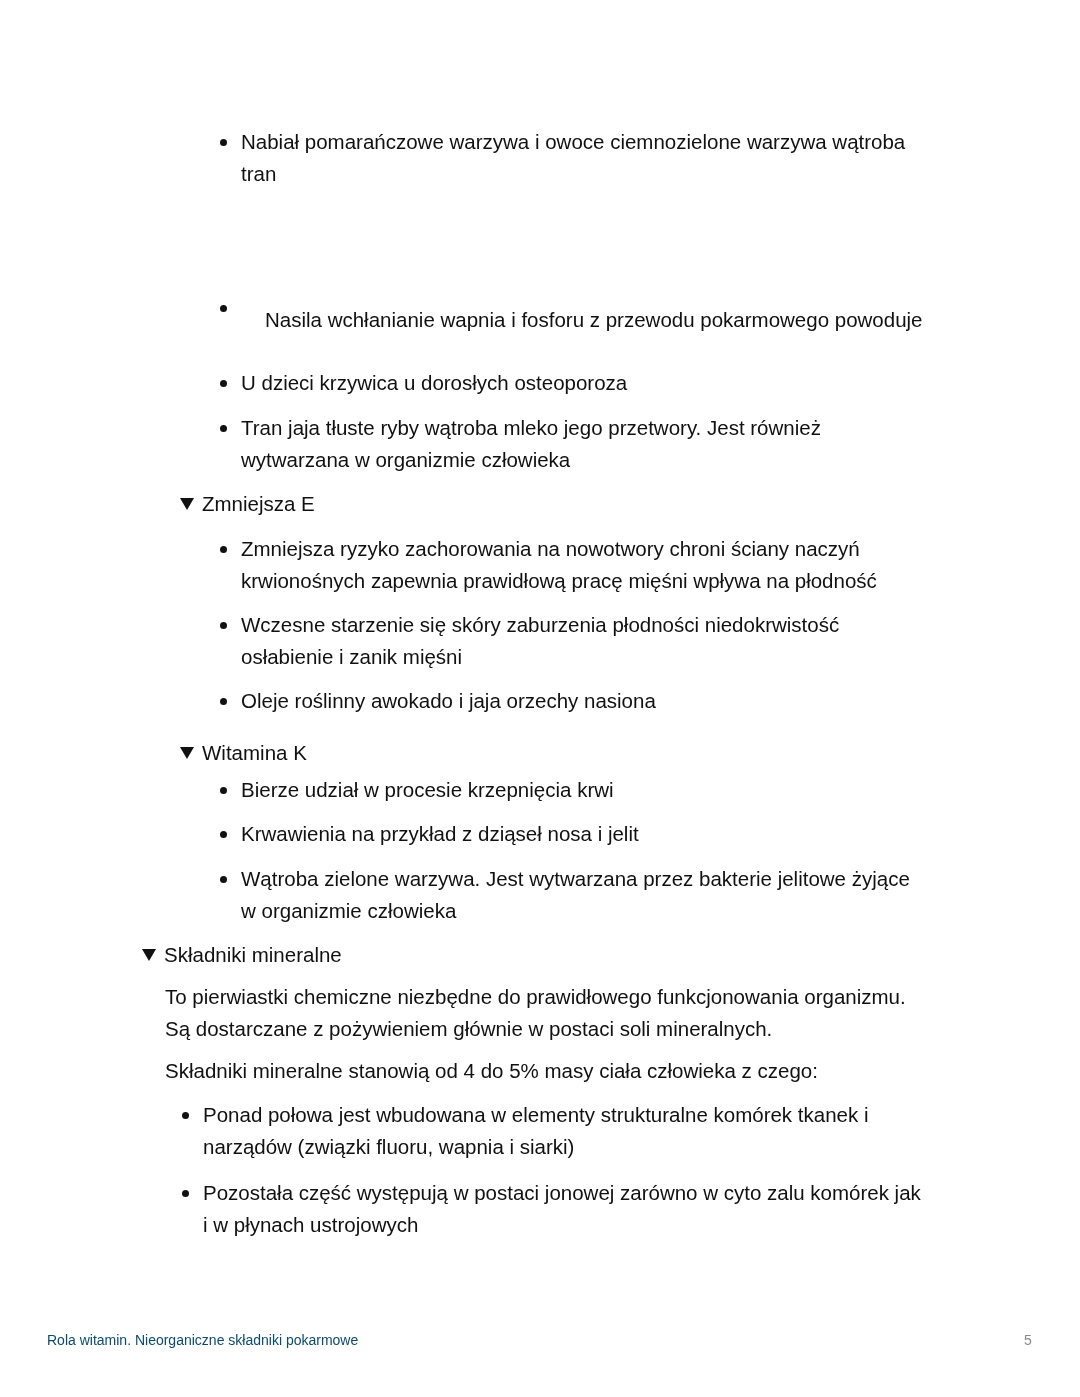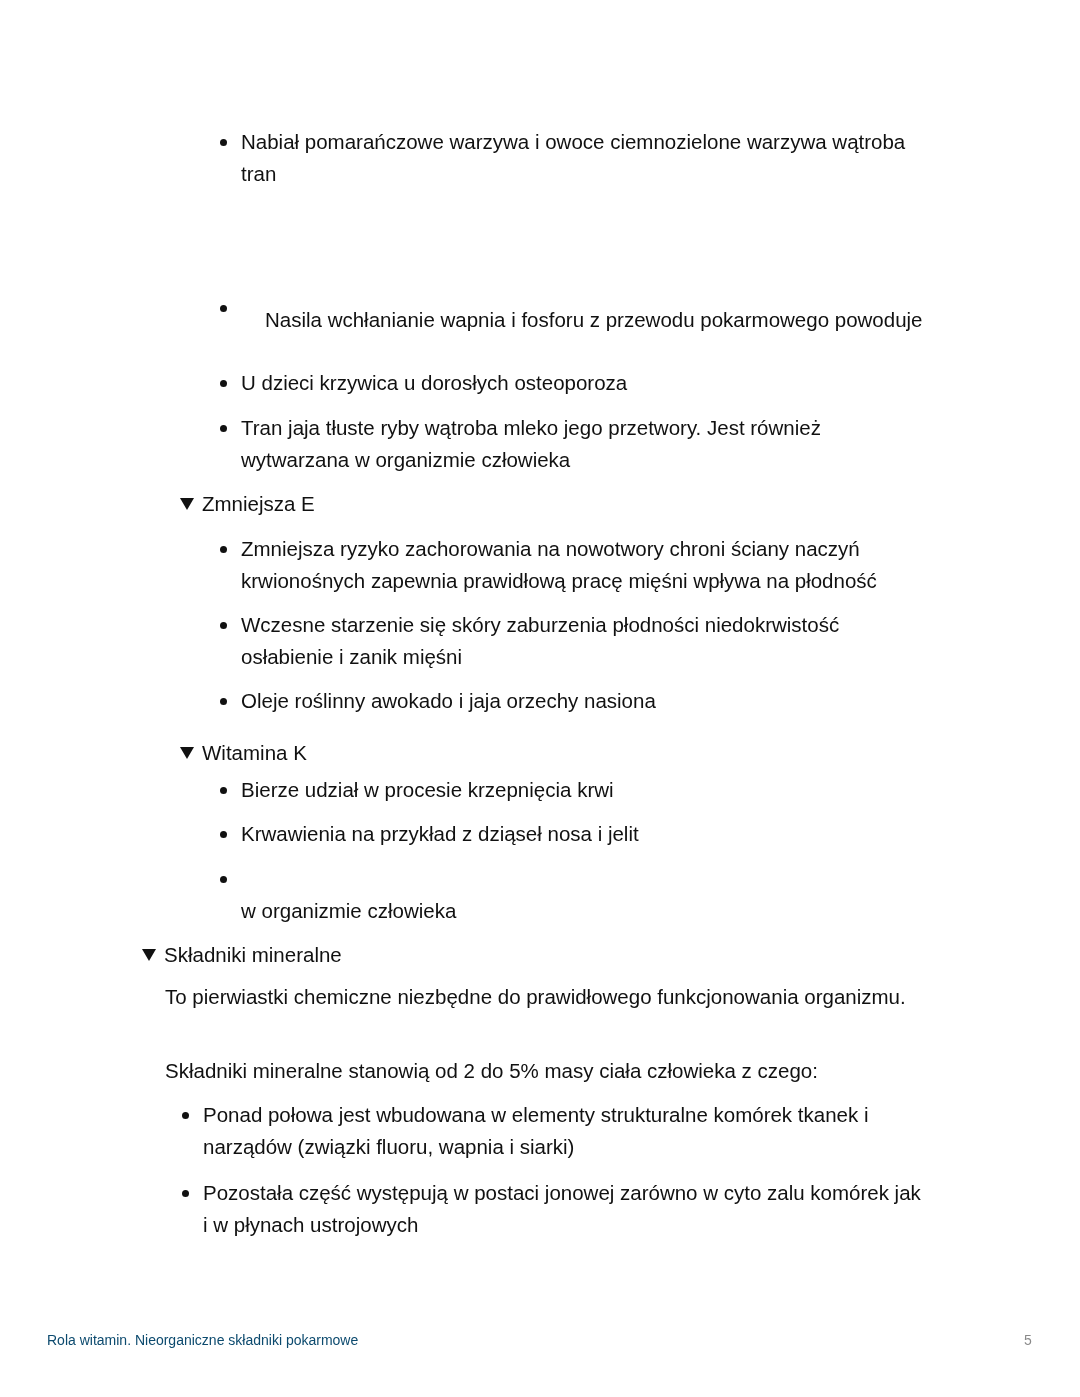--- a/index.html
+++ b/index.html
@@ -137,33 +137,35 @@
     <span class="text" style="left:23px; top:0;">Bierze udział w procesie krzepnięcia krwi</span>
   </div>
 
   <div class="bullet-item" style="left:218px; top:818px; width:760px; height:32px;">
     <span class="dot" style="left:2px; top:13px;"></span>
     <span class="text" style="left:23px; top:0;">Krwawienia na przykład z dziąseł nosa i jelit</span>
   </div>
 
   <div class="bullet-item" style="left:218px; top:863px; width:760px; height:64px;">
     <span class="dot" style="left:2px; top:13px;"></span>
+    <span class="text" style="left:23px; top:0;">Wątroba zielone warzywa. Jest wytwarzana przez bakterie jelitowe żyjące</span>
     <span class="text" style="left:23px; top:32px;">w organizmie człowieka</span>
   </div>
 
   <div class="toggle" style="left:142px; top:939px; width:300px; height:32px;">
     <span class="tri"></span>
     <span class="label" style="left:22px; top:0;">Składniki mineralne</span>
   </div>
 
   <div class="para" style="left:165px; top:981px; width:800px; height:64px;">
     <div>To pierwiastki chemiczne niezbędne do prawidłowego funkcjonowania organizmu.</div>
+    <div>Są dostarczane z pożywieniem głównie w postaci soli mineralnych.</div>
   </div>
 
-  <div class="para" style="left:165px; top:1055px;">Składniki mineralne stanowią od 2 do 5% masy ciała człowieka z czego:</div>
+  <div class="para" style="left:165px; top:1055px;">Składniki mineralne stanowią od 4 do 5% masy ciała człowieka z czego:</div>
 
   <div class="bullet-item" style="left:180px; top:1177px; width:790px; height:64px;">
     <span class="dot" style="left:2px; top:13px;"></span>
     <span class="text" style="left:23px; top:0;">Pozostała część występują w postaci jonowej zarówno w cyto zalu komórek jak</span>
     <span class="text" style="left:23px; top:32px;">i w płynach ustrojowych</span>
   </div>
 
   <div class="bullet-item" style="left:180px; top:1099px; width:790px; height:64px;">
     <span class="dot" style="left:2px; top:13px;"></span>
     <span class="text" style="left:23px; top:0;">Ponad połowa jest wbudowana w elementy strukturalne komórek tkanek i</span>

